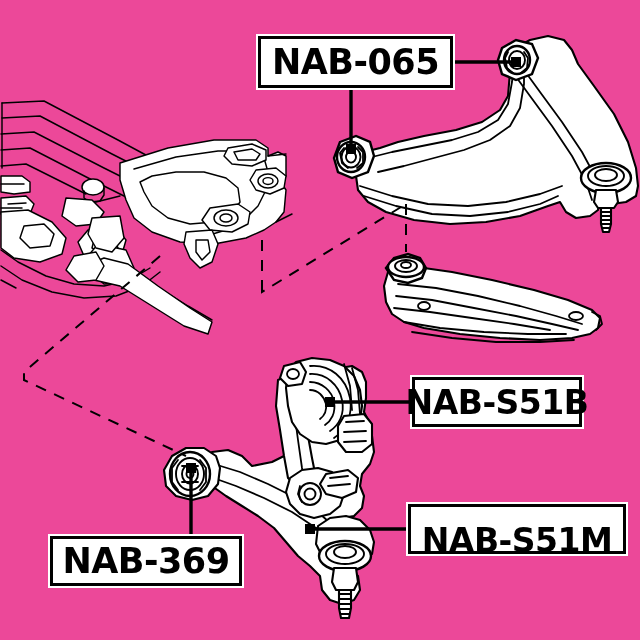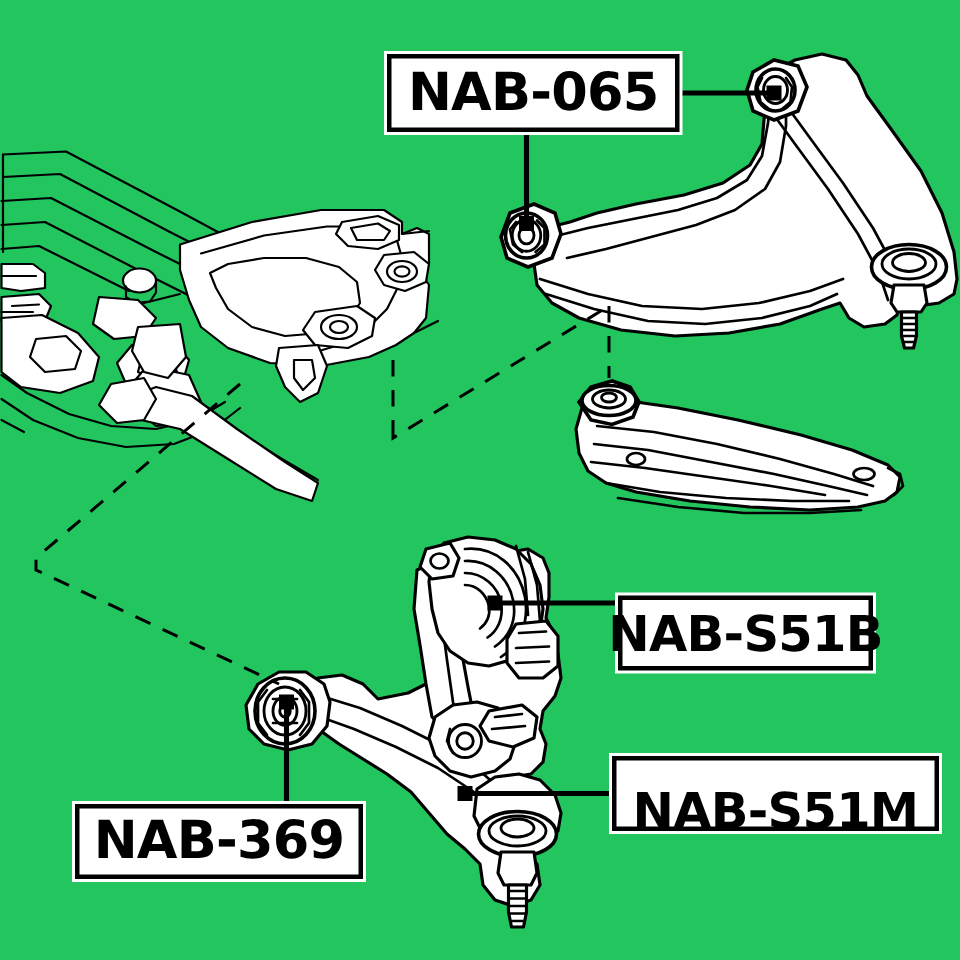--- a/index.html
+++ b/index.html
@@ -4,21 +4,21 @@
 <style>
   html, body {
     margin: 0;
     padding: 0;
     background: #ffffff;
   }
   #canvas {
     position: relative;
     width: 640px;
     height: 640px;
-    background: #22c55e;
+    background: #ec4899;
     overflow: hidden;
     font-family: "Liberation Sans", sans-serif;
   }
   #diagram-svg {
     position: absolute;
     top: 0;
     left: 0;
     width: 640px;
     height: 640px;
   }
@@ -91,21 +91,21 @@
   .label-box .label-text {
     font-family: "DejaVu Sans", sans-serif;
     font-weight: bold;
     color: #000000;
     letter-spacing: -0.5px;
     white-space: nowrap;
     line-height: 1;
   }
   #label-nab065  { left: 258px; top: 36px;  width: 195px; height: 52px; }
   #label-nab065 .label-text  { font-size: 35px; }
-  #label-nabs51b { left: 412px; top: 377px; width: 170px; height: 50px; margin-top: 20px; }
+  #label-nabs51b { left: 412px; top: 377px; width: 170px; height: 50px; }
   #label-nabs51b .label-text { font-size: 33px; }
   #label-nabs51m { left: 408px; top: 504px; width: 218px; height: 50px; }
   #label-nabs51m .label-text { font-size: 33px; margin-top: 22px; }
   #label-nab369  { left: 50px;  top: 536px; width: 192px; height: 50px; }
   #label-nab369 .label-text  { font-size: 35px; }
 </style>
 </head>
 <body>
 
 <div id="canvas">

